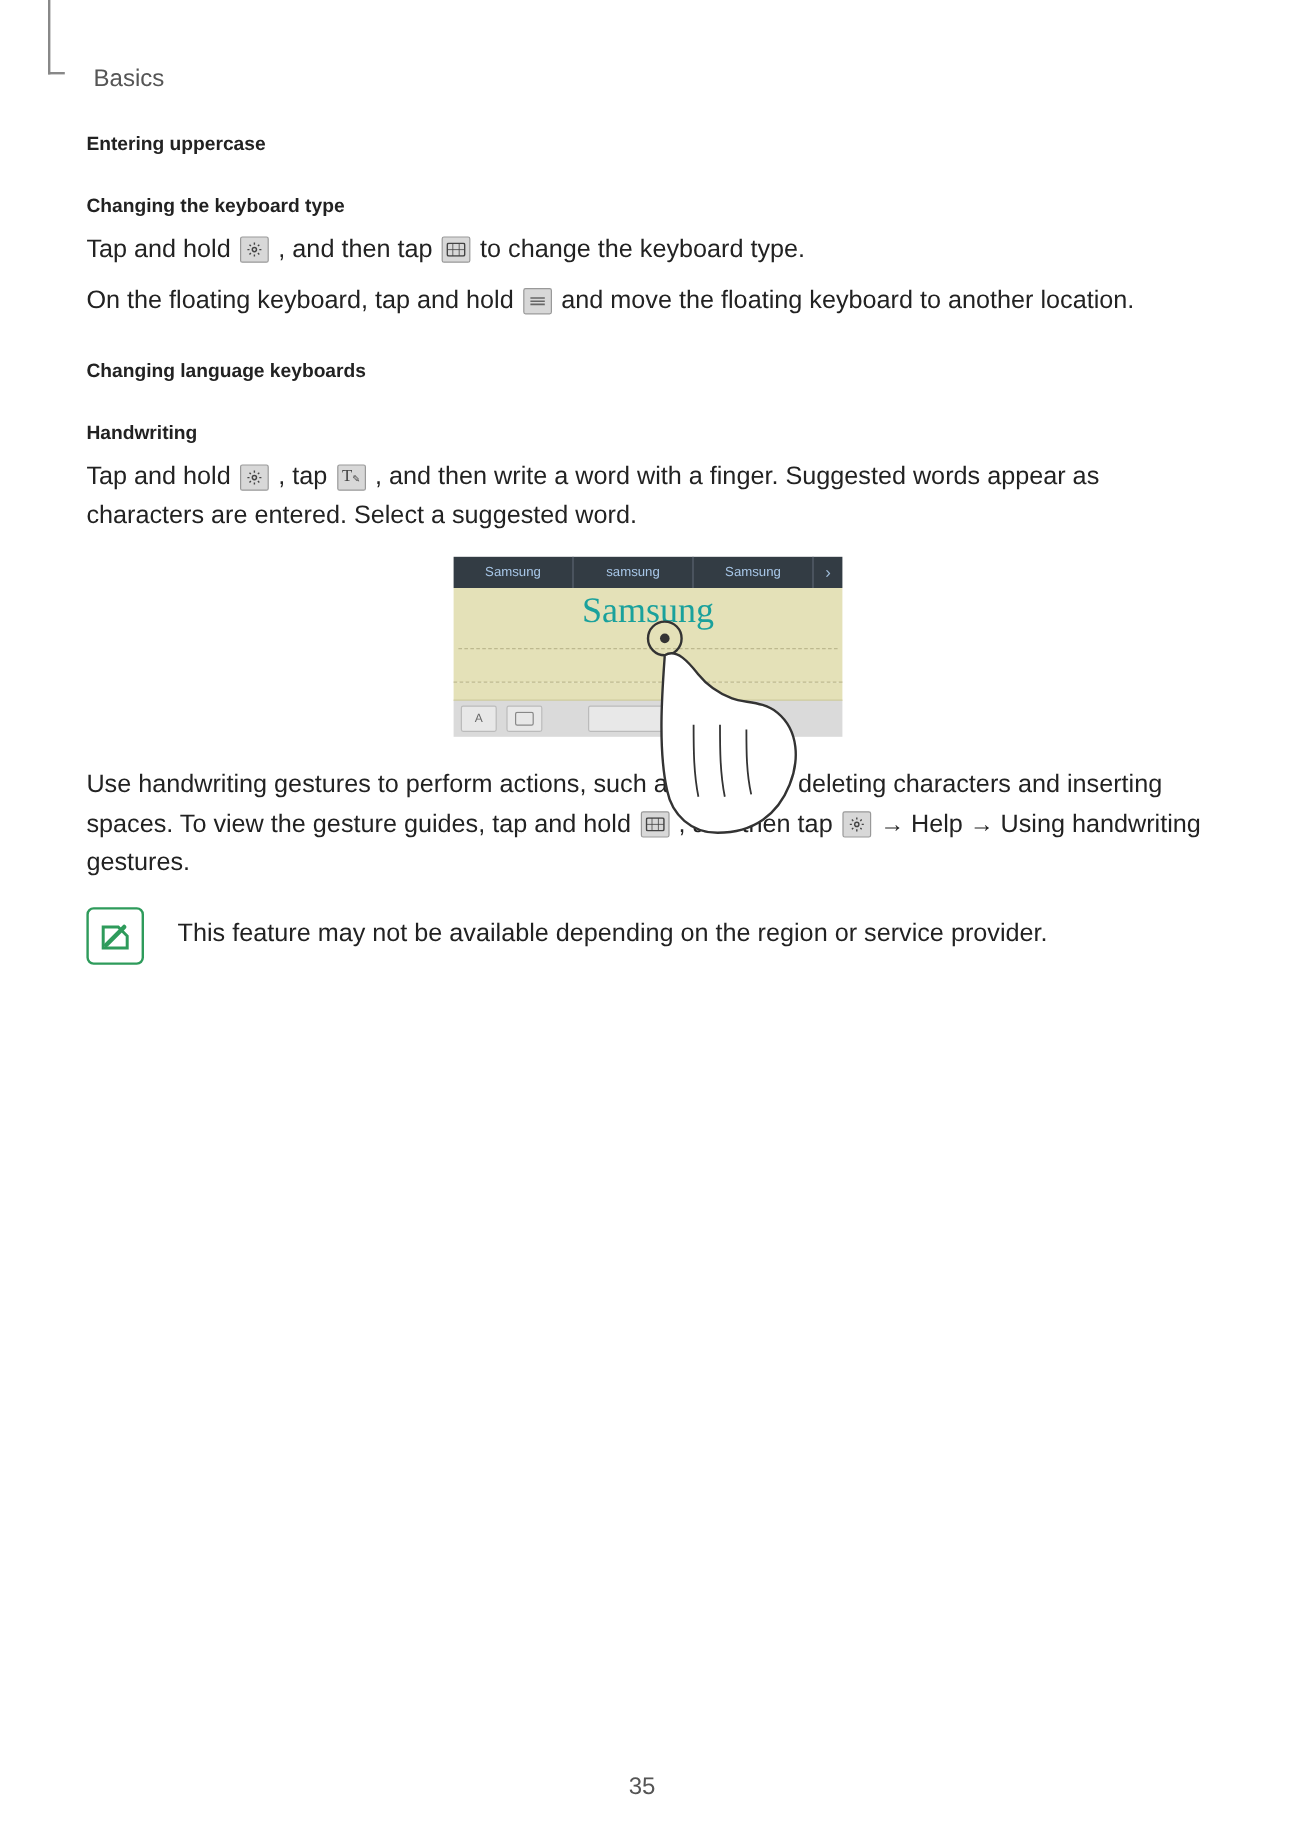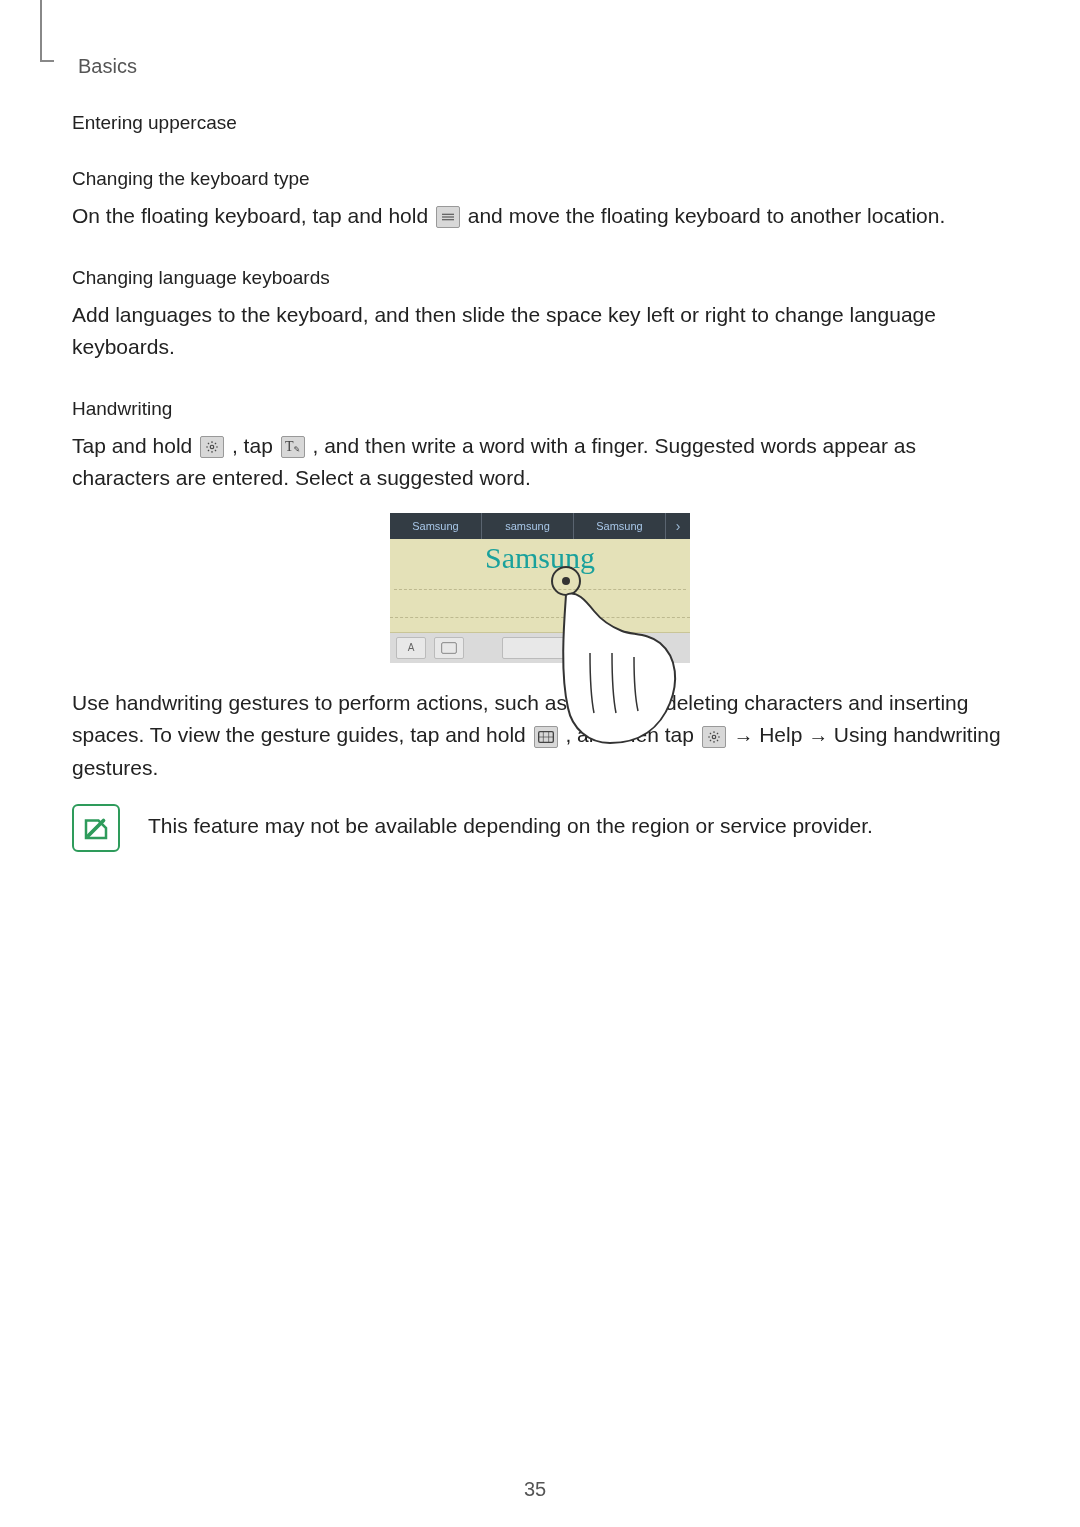--- a/index.html
+++ b/index.html
@@ -26,22 +26,22 @@
       border-bottom: 2px solid #888;
       width: 12px;
     }
     .header-label {
       font-size: 20px;
       color: #555;
       margin-left: 6px;
       margin-top: 15px;
     }
     h3 {
-      font-weight: normal;
-      font-size: 19px;
+      font-weight: bold;
+      font-size: 16px;
       margin: 34px 0 10px 0;
     }
     p, .para {
       font-size: 21px;
       line-height: 1.55;
       margin: 10px 0;
     }
     .inline-icon {
       display: inline-flex;
       align-items: center;
@@ -81,21 +81,21 @@
       text-align: center;
       font-size: 20px;
       color: #555;
     }
     .illustration-wrap {
       display: flex;
       justify-content: center;
       margin: 18px 0 24px 0;
     }
     .keyboard-ill {
-      width: 300px;
+      width: 324px;
       position: relative;
     }
     .sug-bar {
       background: #333c44;
       height: 26px;
       display: flex;
       align-items: center;
       color: #a8c7e8;
       font-size: 11px;
     }
@@ -165,33 +165,51 @@
 
 <div class="page">
 
   <div class="header-ribbon"></div>
   <div class="header-label">Basics</div>
 
   <h3>Entering uppercase</h3>
 
   <h3>Changing the keyboard type</h3>
   <p class="para">
+    <span>Tap and hold </span>
+    <span class="inline-icon">
+      <svg width="14" height="14" viewBox="0 0 24 24">
+          <circle cx="12" cy="12" r="3" fill="none" stroke="#444" stroke-width="2"></circle>
+          <path d="M12 2v3M12 19v3M2 12h3M19 12h3M5 5l2 2M17 17l2 2M19 5l-2 2M5 19l2-2" stroke="#444" stroke-width="2"></path>
+        </svg>
+    </span>
+    <span>, and then tap </span>
+    <span class="inline-icon">
+      <svg width="16" height="12" viewBox="0 0 24 18">
+          <rect x="1" y="1" width="22" height="16" rx="2" fill="none" stroke="#444" stroke-width="2"></rect>
+          <line x1="1" y1="9" x2="23" y2="9" stroke="#444" stroke-width="1"></line>
+          <line x1="8" y1="1" x2="8" y2="17" stroke="#444" stroke-width="1"></line>
+          <line x1="16" y1="1" x2="16" y2="17" stroke="#444" stroke-width="1"></line>
+        </svg>
+    </span>
+    <span> to change the keyboard type.</span>
+  </p>
+  <p class="para">
     <span>On the floating keyboard, tap and hold </span>
     <span class="inline-icon">
       <svg width="16" height="12" viewBox="0 0 24 18">
           <line x1="3" y1="5" x2="21" y2="5" stroke="#666" stroke-width="2"></line>
           <line x1="3" y1="9" x2="21" y2="9" stroke="#666" stroke-width="2"></line>
           <line x1="3" y1="13" x2="21" y2="13" stroke="#666" stroke-width="2"></line>
         </svg>
     </span>
     <span> and move the floating keyboard to another location.</span>
   </p>
 
   <h3>Changing language keyboards</h3>
-  <p class="para">Add languages to the keyboard, and then slide the space key left or right to change language keyboards.</p>
 
   <h3>Handwriting</h3>
   <p class="para">
     <span>Tap and hold </span>
     <span class="inline-icon">
       <svg width="14" height="14" viewBox="0 0 24 24">
           <circle cx="12" cy="12" r="3" fill="none" stroke="#444" stroke-width="2"></circle>
           <path d="M12 2v3M12 19v3M2 12h3M19 12h3M5 5l2 2M17 17l2 2M19 5l-2 2M5 19l2-2" stroke="#444" stroke-width="2"></path>
         </svg>
     </span>

